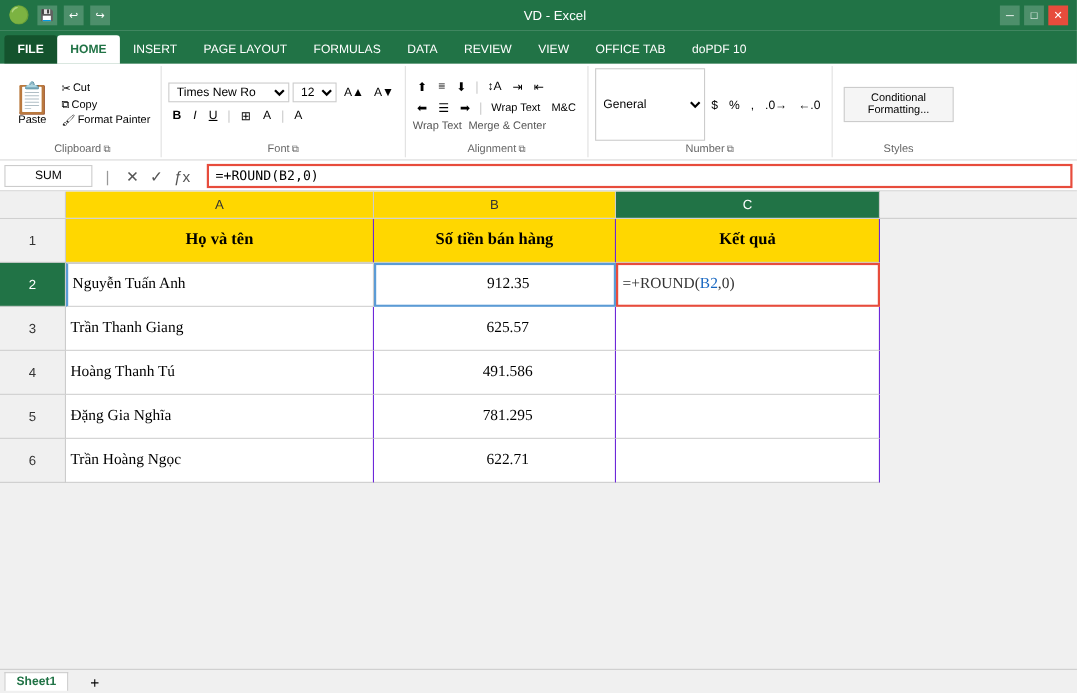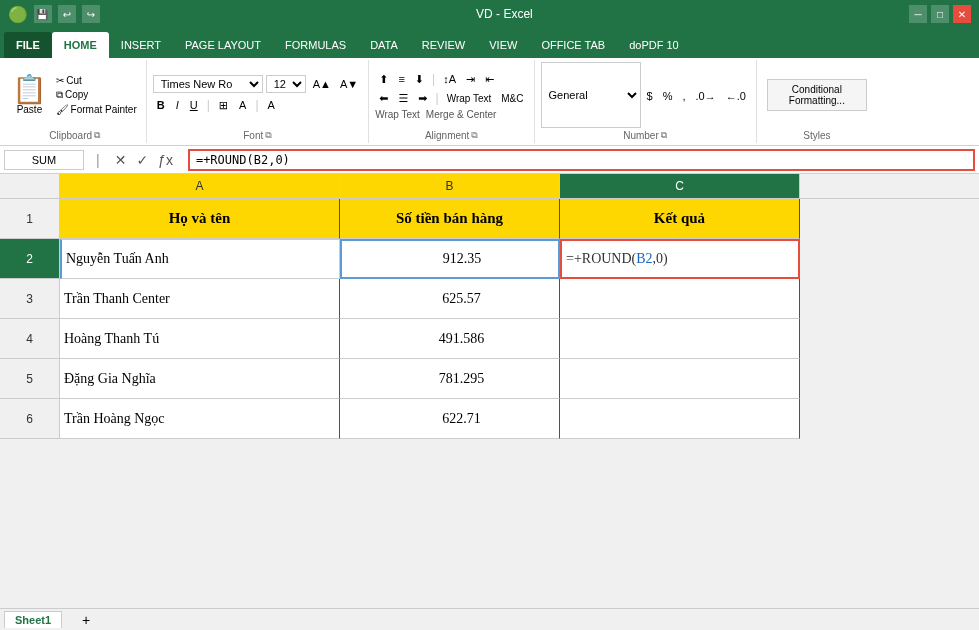--- a/index.html
+++ b/index.html
@@ -481,21 +481,21 @@
           <div class="cell col-a" style="min-height:40px; font-family:'Times New Roman', serif; font-size:14px; border: 1px solid #ccc; border-left: 2px solid #5b9bd5;">Nguyễn Tuấn Anh</div>
           <div class="cell col-b number" style="min-height:40px; font-family:'Times New Roman', serif; font-size:14px; border: 2px solid #5b9bd5;">912.35</div>
           <div class="cell col-c formula-cell" style="min-height:40px; font-family:'Times New Roman', serif; font-size:14px; border: 2px solid #e74c3c; padding: 0 4px;">
             <span class="cell-formula-text">=+ROUND(</span>
               <span class="cell-formula-ref">B2</span>
               <span class="cell-formula-text">,0)</span>
           </div>
         </div>
 
         <div class="grid-row">
-          <div class="cell col-a" style="min-height:40px; font-family:'Times New Roman', serif; font-size:14px;">Trần Thanh Center</div>
+          <div class="cell col-a" style="min-height:40px; font-family:'Times New Roman', serif; font-size:14px;">Trần Thanh Giang</div>
           <div class="cell col-b number" style="min-height:40px; font-family:'Times New Roman', serif; font-size:14px;">625.57</div>
           <div class="cell col-c" style="min-height:40px;"></div>
         </div>
 
         <div class="grid-row">
           <div class="cell col-a" style="min-height:40px; font-family:'Times New Roman', serif; font-size:14px;">Hoàng Thanh Tú</div>
           <div class="cell col-b number" style="min-height:40px; font-family:'Times New Roman', serif; font-size:14px;">491.586</div>
           <div class="cell col-c" style="min-height:40px;"></div>
         </div>
 

